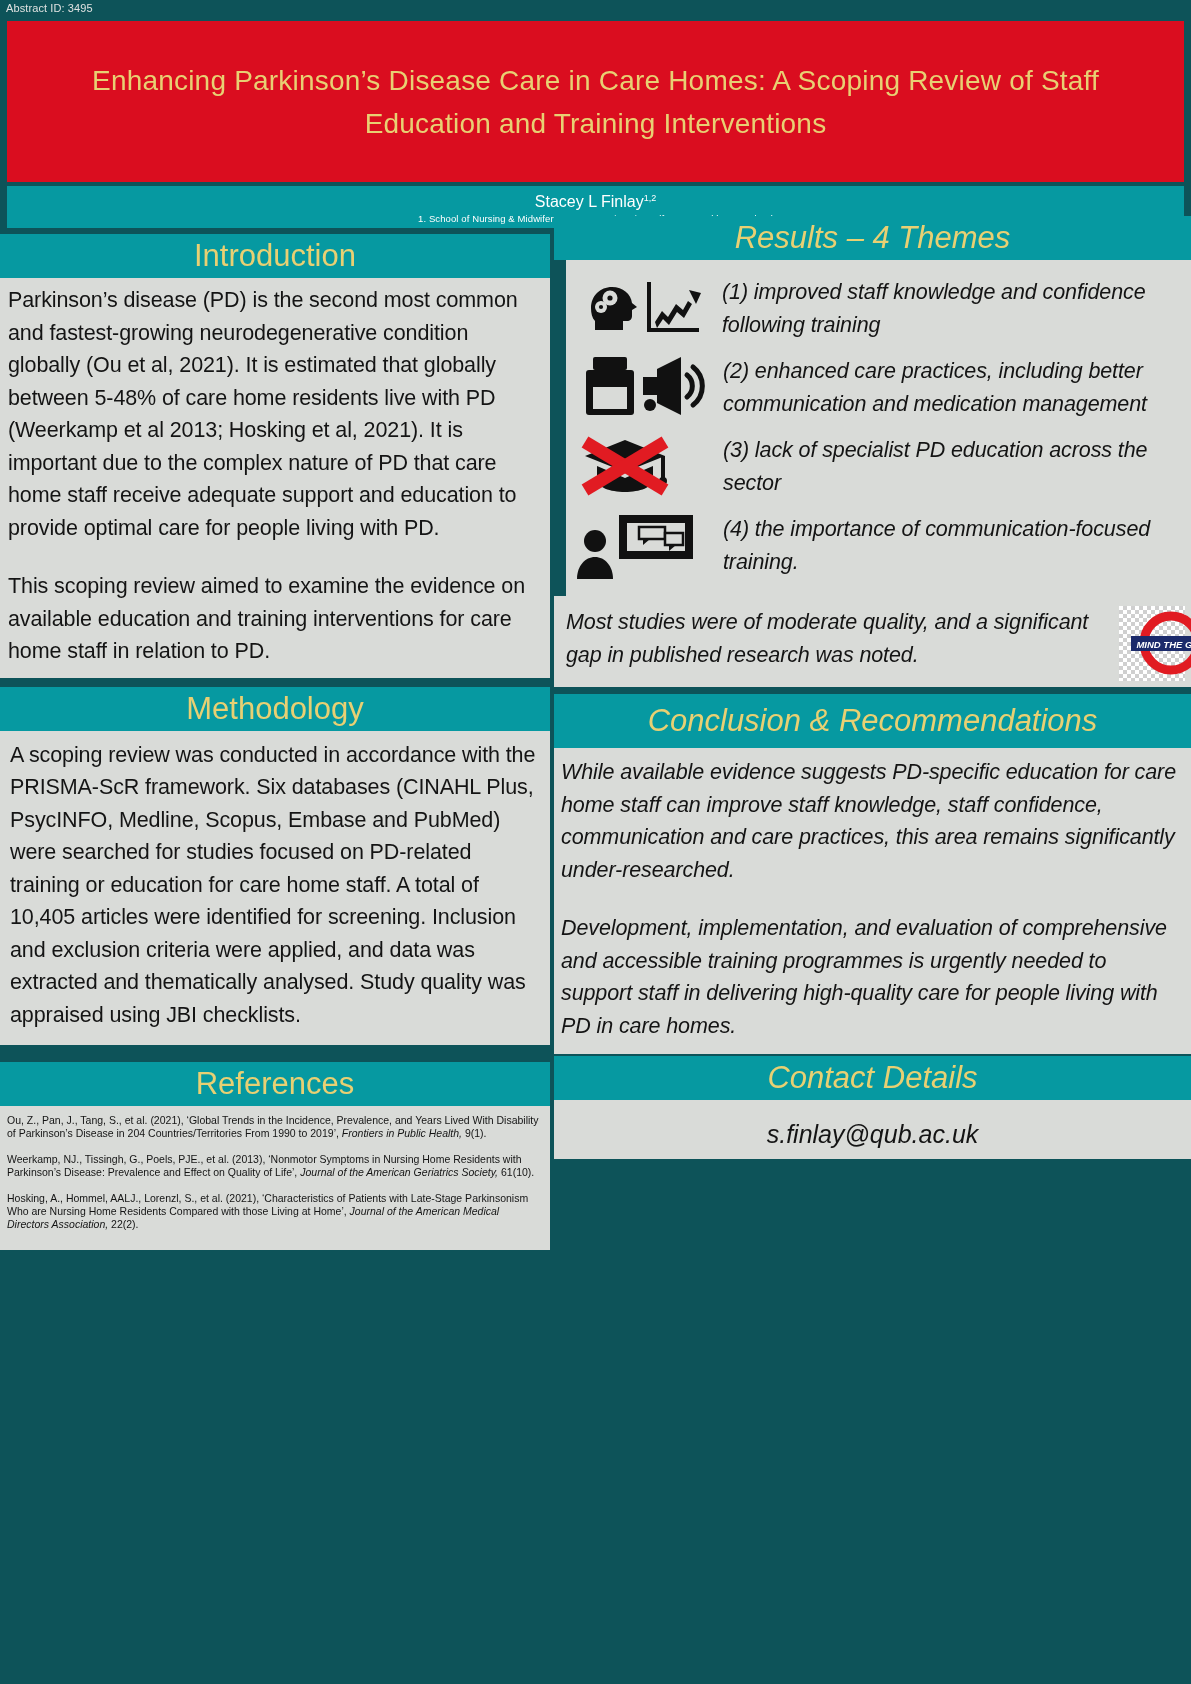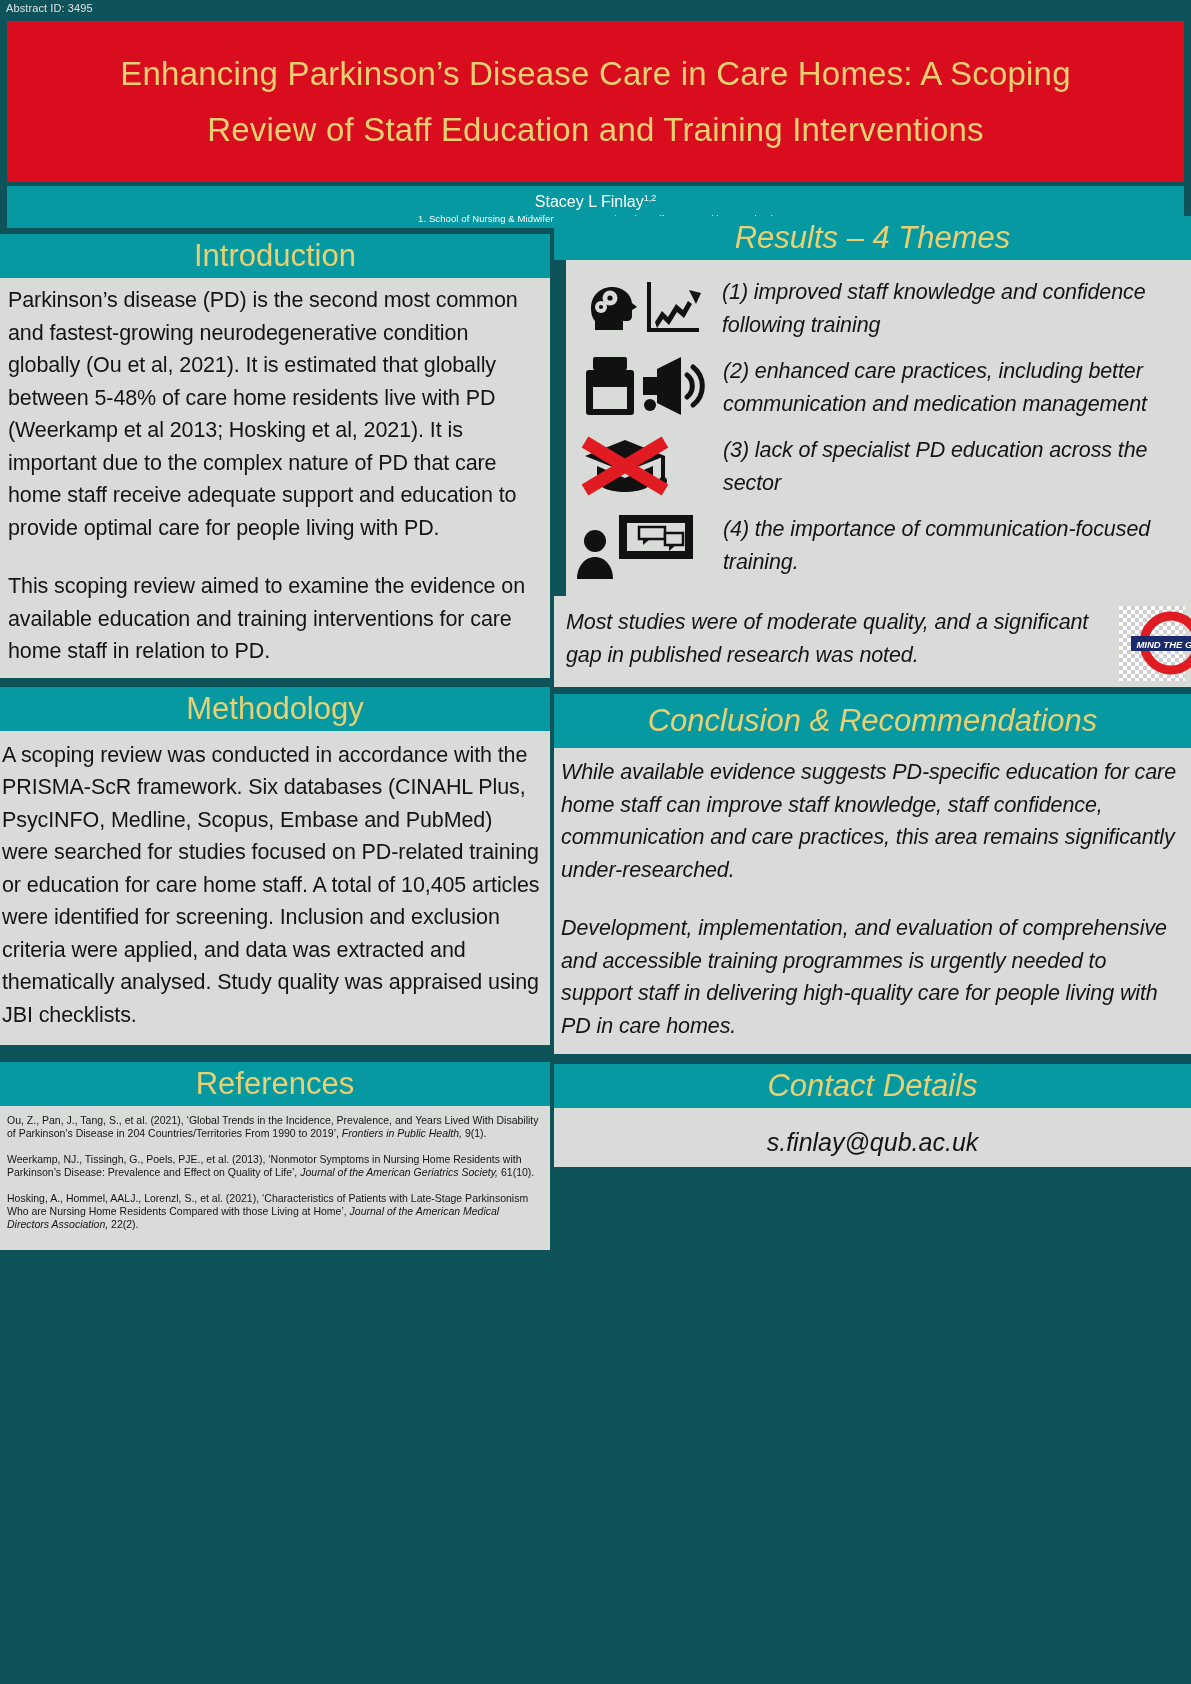--- a/index.html
+++ b/index.html
@@ -18,21 +18,21 @@
     padding-left: 6px; line-height: 16px; letter-spacing: .1px;
   }
 
   
   .title-block {
     position: absolute; left: 6px; top: 20px; width: 1179px; height: 163px;
     background: #da0d1f; border: 1px solid #0d5359;
     display: flex; align-items: center; justify-content: center;
   }
   .title-text {
-    color: #e8d073; font-size: 33px; line-height: 56px; font-weight: 400;
+    color: #e8d073; font-size: 28px; line-height: 43px; font-weight: 400;
     text-align: center; width: 1010px; letter-spacing: .2px;
   }
 
   
   .author-band {
     position: absolute; left: 6px; top: 185px; width: 1179px; height: 44px;
     background: #0699a1; border: 1px solid #0d5359;
     display: flex; flex-direction: column; align-items: center; justify-content: center;
   }
   .author-name { color: #ffffff; font-size: 16px; line-height: 19px; }
@@ -53,21 +53,21 @@
     background: #d9dbd8; color: #141414;
     font-size: 21.5px; line-height: 32.5px; letter-spacing: -.1px;
   }
   .body-text p + p { margin-top: 26px; }
 
   
   .intro-head { width: 550px; }
   .intro-body { padding: 6px 18px 10px 8px; width: 550px; }
 
   .method-head { width: 550px; margin-top: 9px; }
-  .method-body { padding: 8px 10px 14px 2px; width: 550px; }
+  .method-body { padding: 8px 10px 14px 10px; width: 550px; }
 
   .ref-head { width: 550px; margin-top: 17px; }
   .refs-body { width: 550px; padding: 8px 6px 6px 7px; background: #d9dbd8; }
   .ref-item { font-size: 10.5px; line-height: 13.4px; color: #141414; margin-bottom: 12px; }
   .ref-item i { font-style: italic; }
 
   
   .results-head { width: 637px; }
   .results-intro { padding: 6px 20px 0 7px; width: 637px; }
 
@@ -81,21 +81,21 @@
 
   .moderate {
     background: #d9dbd8; width: 637px; padding: 10px 6px 6px 12px;
     display: flex; align-items: flex-start; justify-content: space-between;
   }
   .moderate-text { font-size: 21.5px; line-height: 32.5px; color: #141414; letter-spacing: -.1px; }
 
   .concl-head { width: 637px; margin-top: 7px; }
   .concl-body { padding: 8px 8px 12px 7px; width: 637px; }
 
-  .contact-head { width: 637px; margin-top: 10px; }
+  .contact-head { width: 637px; margin-top: 2px; }
   .contact-body {
     width: 637px; background: #d9dbd8; padding: 20px 0 10px 0;
     text-align: center; font-size: 25px; color: #141414;
   }
 
   
   .roundel { width: 105px; height: 75px; position: relative; }
   .roundel .checker {
     position: absolute; inset: 0;
     background-image:

